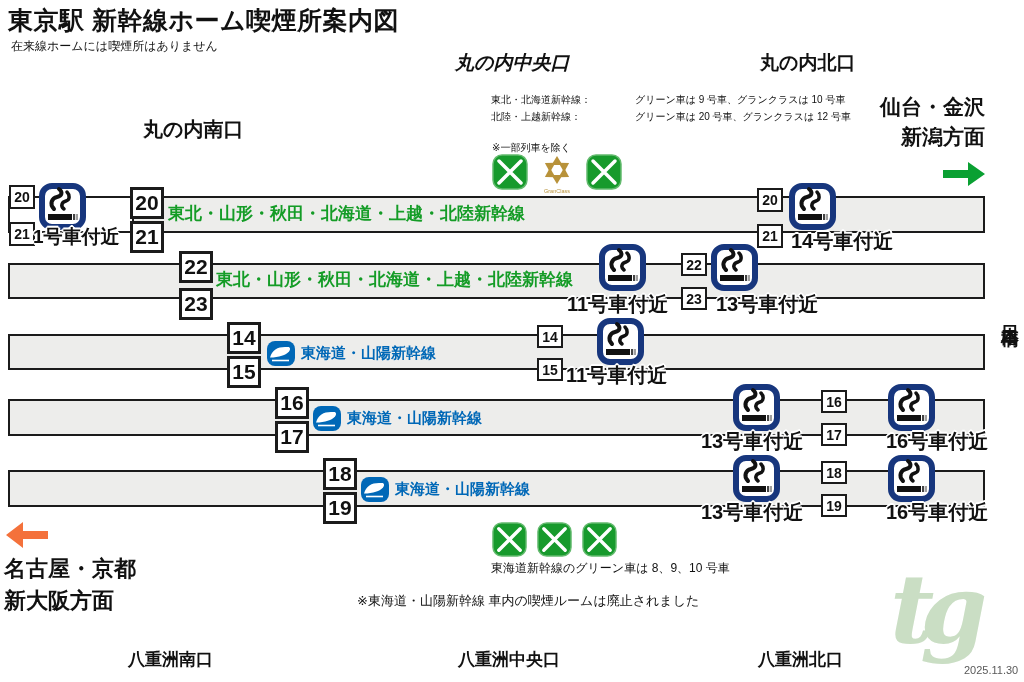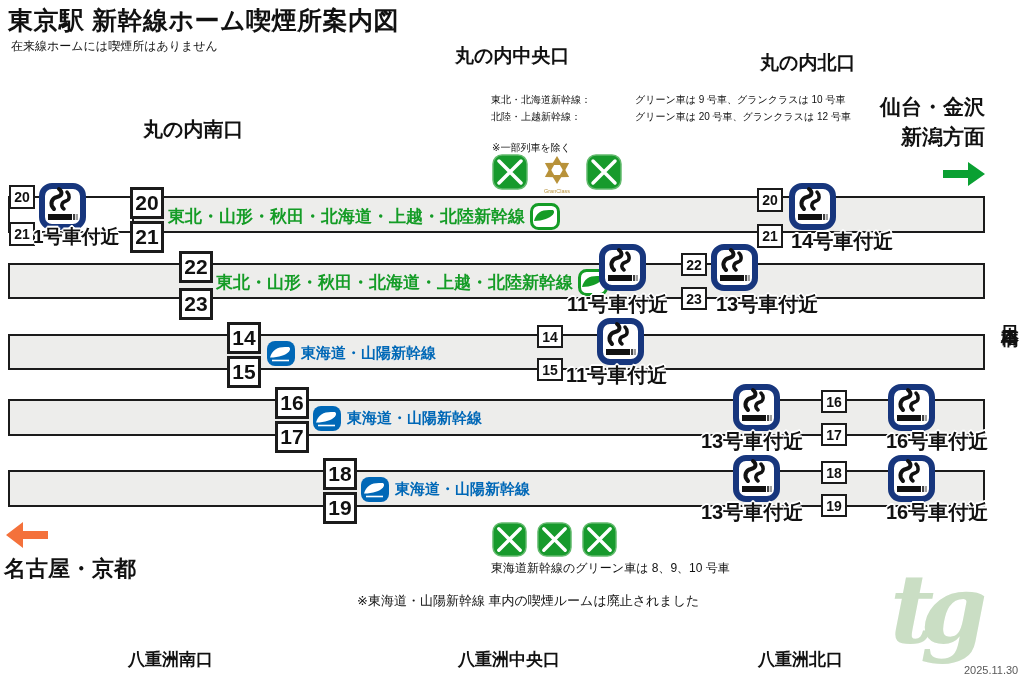--- a/index.html
+++ b/index.html
@@ -11,21 +11,21 @@
   .exit{position:absolute;font-weight:bold;font-size:19px;white-space:nowrap;}
   .exit.small{font-size:17px;}
   .exit.vert{writing-mode:vertical-rl;letter-spacing:2px;font-size:18px;}
   .dir{position:absolute;font-weight:bold;font-size:21px;line-height:30px;white-space:nowrap;}
   .band{position:absolute;background:#ededeb;border:2px solid #1b1b1b;box-sizing:border-box;}
   .band.ext{background:#fff;}
   .tbox{position:absolute;background:#fff;border:3px solid #1b1b1b;box-sizing:border-box;
         display:flex;align-items:center;justify-content:center;font-weight:bold;font-size:21px;}
   .tbox.small{border-width:2px;font-size:14px;}
   .lineRow{position:absolute;display:flex;align-items:center;gap:5px;font-weight:bold;white-space:nowrap;}
-  .lineRow.green{color:#149c26;font-size:17px;}
+  .lineRow.green{color:#149c26;font-size:17px;flex-direction:column;}
   .lineRow.blue{color:#0068b7;font-size:15px;}
   .carlabel{position:absolute;font-weight:bold;font-size:20px;white-space:nowrap;
             text-shadow:-2px 0 0 #fff,2px 0 0 #fff,0 -2px 0 #fff,0 2px 0 #fff,
                         -1px -1px 0 #fff,1px -1px 0 #fff,-1px 1px 0 #fff,1px 1px 0 #fff;text-align:right;}
   .notes{position:absolute;left:491px;top:91px;font-size:10px;line-height:17px;white-space:nowrap;}
   .notes .row{display:flex;}
   .notes .nlabel{width:144px;}
   .exception{position:absolute;left:492px;top:141px;font-size:10px;}
   .smallnote{position:absolute;font-size:12px;white-space:nowrap;}
   .date{position:absolute;left:964px;top:664px;font-size:11px;color:#595959;}
@@ -35,41 +35,42 @@
   svg{display:block;}
 </style>
 </head>
 <body>
 
 <div class="page">
 
   <div class="abs title">東京駅 新幹線ホーム喫煙所案内図</div>
   <div class="abs subtitle">在来線ホームには喫煙所はありません</div>
 
-  <div class="exit" style="left:455px;top:43px;">丸の内中央口</div>
+  <div class="exit" style="left:455px;top:50px;font-style:italic;">丸の内中央口</div>
   <div class="exit" style="left:760px;top:50px;">丸の内北口</div>
   <div class="exit" style="left:143px;top:116px;font-size:20px;">丸の内南口</div>
   <div class="exit small" style="left:128px;top:648px;">八重洲南口</div>
   <div class="exit small" style="left:458px;top:648px;">八重洲中央口</div>
   <div class="exit small" style="left:758px;top:648px;">八重洲北口</div>
   <div class="exit vert" style="left:998px;top:310px;">日本橋口</div>
 
   <div class="dir" style="left:860px;top:92px;width:125px;text-align:right;">
     <div>仙台・金沢</div>
     <div>新潟方面</div>
   </div>
   <svg class="abs" style="left:941px;top:160px;" width="46" height="28" viewBox="0 0 46 28">
     <path d="M2,10 L27,10 L27,2 L44,14 L27,26 L27,18 L2,18 Z" fill="#0aa032"></path>
   </svg>
 
   <svg class="abs" style="left:4px;top:519px;" width="46" height="32" viewBox="0 0 46 32">
     <path d="M44,12 L19,12 L19,3 L2,16 L19,29 L19,20 L44,20 Z" fill="#f4713b"></path>
   </svg>
   <div class="dir" style="left:4px;top:553px;font-size:22px;line-height:32px;">
     <div>名古屋・京都</div>
+    <div>新大阪方面</div>
   </div>
 
   <div class="notes">
     <div class="row">
       <span class="nlabel">東北・北海道新幹線：</span>
       <span>グリーン車は 9 号車、グランクラスは 10 号車</span>
     </div>
     <div class="row">
       <span class="nlabel">北陸・上越新幹線：</span>
       <span>グリーン車は 20 号車、グランクラスは 12 号車</span>

